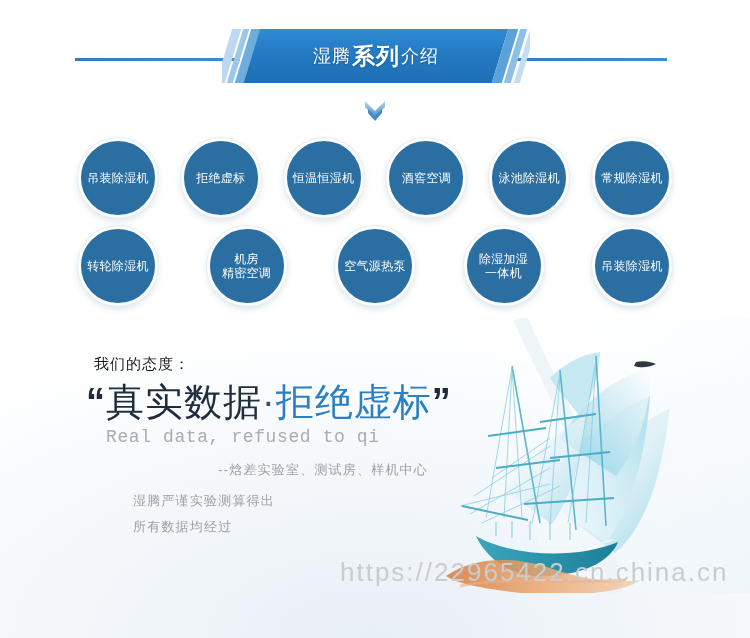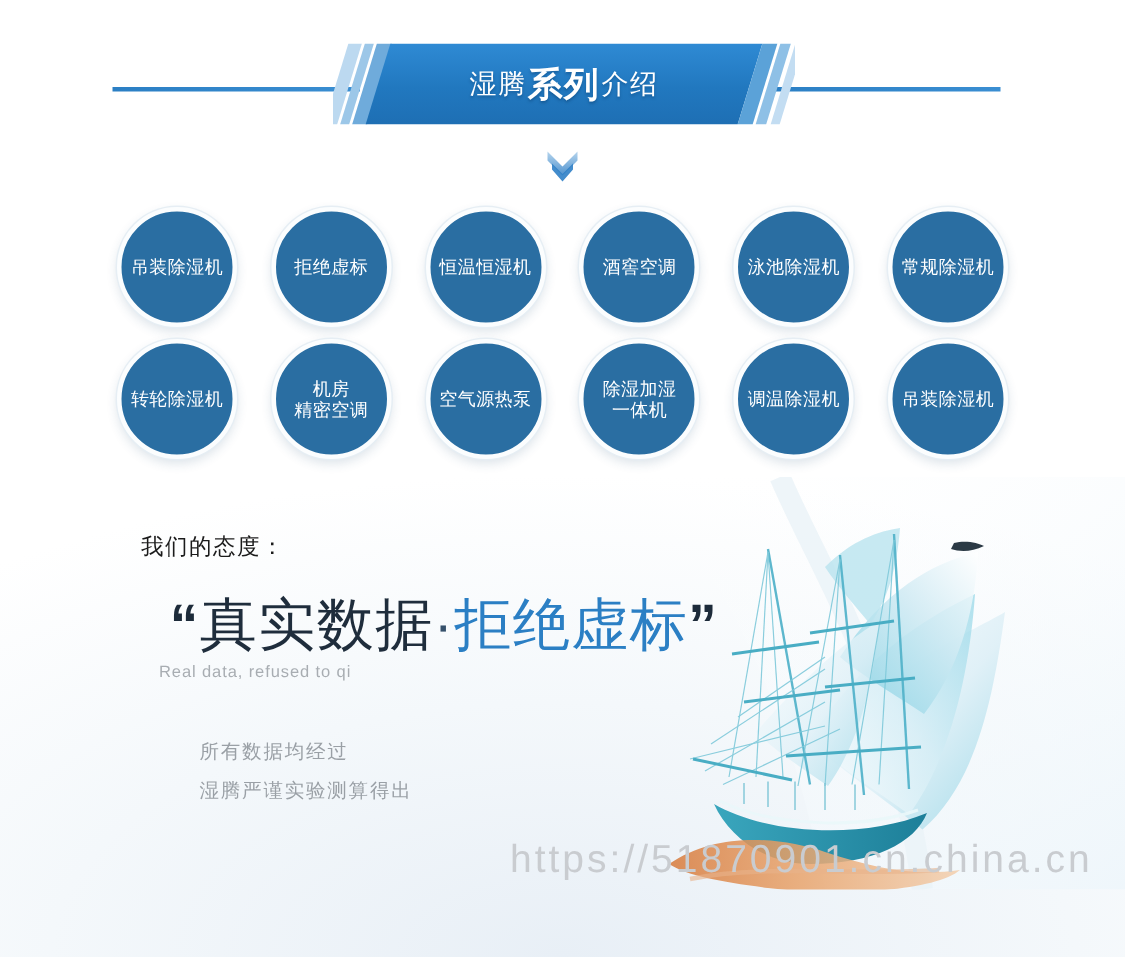--- a/index.html
+++ b/index.html
@@ -80,34 +80,33 @@
   }
   .bubble span{display:block;padding:0 4px;}
 
   
   .attitude{position:absolute;left:86px;top:355px;width:420px;}
   .att-label{
     font-size:15px;font-weight:normal;color:#1b1b1b;letter-spacing:1px;
     margin-left:8px;
   }
   .quote{
-    margin-top:20px;
+    margin-top:5px;
     font-size:38px;
     line-height:46px;
     white-space:nowrap;
     letter-spacing:1px;
-    text-align:center;
   }
   .q-mark{color:#1d2b3a;font-weight:bold;}
   .q-dark{color:#1f2d3c;}
   .q-dot{color:#35506b;}
   .q-blue{color:#2b7fc4;}
   .en{
     margin-top:2px;margin-left:20px;
-    font-size:11px;color:#a8adb2;letter-spacing:.6px;
+    font-size:18px;color:#a8adb2;letter-spacing:.6px;font-family:Liberation Mono, monospace;
   }
   .lab{
     margin-top:14px;
     text-align:right;
     padding-right:78px;
     font-size:13px;color:#9aa0a6;letter-spacing:1.2px;
   }
   .notes{
     position:absolute;left:133px;top:488px;
     font-size:13px;color:#9aa0a6;letter-spacing:1.2px;line-height:26px;
@@ -193,23 +192,20 @@
       <div class="bubble">
           <span>机房<br>精密空调</span>
         </div>
       <div class="bubble">
           <span>空气源热泵</span>
         </div>
       <div class="bubble">
           <span>除湿加湿<br>一体机</span>
         </div>
       <div class="bubble">
-          <span>调温除湿机</span>
-        </div>
-      <div class="bubble">
           <span>吊装除湿机</span>
         </div>
     </div>
   </div>
 
   <div class="ship">
     <svg width="350" height="275" viewBox="0 0 350 275" aria-hidden="true">
       <defs>
         <linearGradient id="sailA" x1="0" y1="0" x2="1" y2="1">
           <stop offset="0%" stop-color="#ffffff"></stop>
@@ -296,24 +292,25 @@
       <path d="M60 268 C110 258 170 266 226 262" stroke="#e7b28a" stroke-width="3" fill="none" opacity=".6"></path>
 
       <path d="M236 44 C244 42 252 44 256 46 C248 50 240 50 234 48 Z" fill="#2b3a45"></path>
     </svg>
   </div>
 
   <div class="attitude">
     <div class="att-label">我们的态度：</div>
     <div class="quote"><span class="q-mark">“</span><span class="q-dark">真实数据</span><span class="q-dot">·</span><span class="q-blue">拒绝虚标</span><span class="q-mark">”</span></div>
     <div class="en">Real data, refused to qi</div>
+    <div class="lab">--焓差实验室、测试房、样机中心</div>
   </div>
 
   <div class="notes">
+    <div>湿腾严谨实验测算得出</div>
     <div>所有数据均经过</div>
-    <div>湿腾严谨实验测算得出</div>
   </div>
 
   <div class="wm">
-    <div class="l2">https://51870901.cn.china.cn</div>
+    <div class="l2">https://22965422.cn.china.cn</div>
   </div>
 
 </div>
 
 </body></html>

